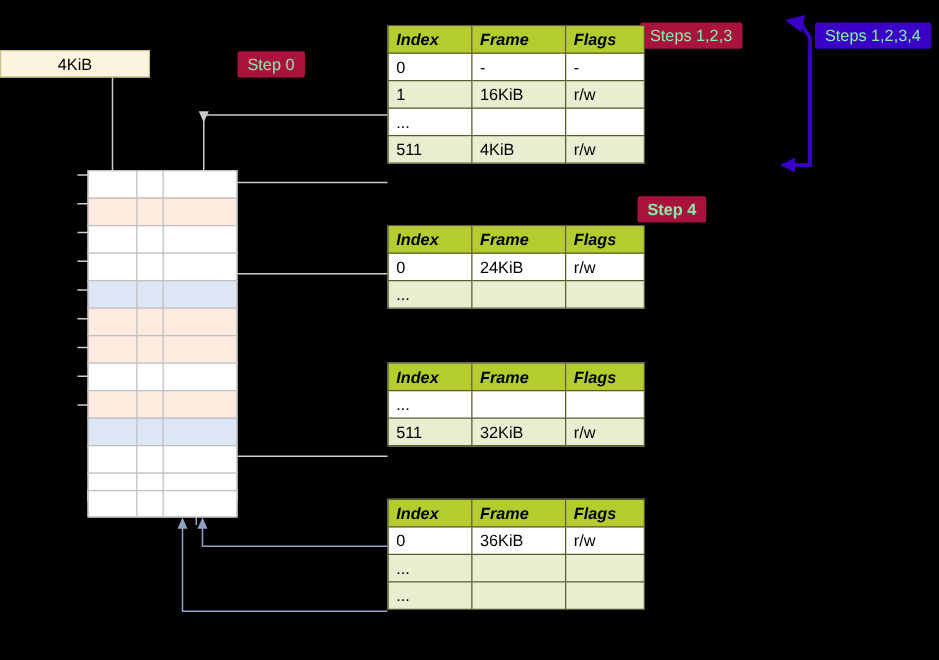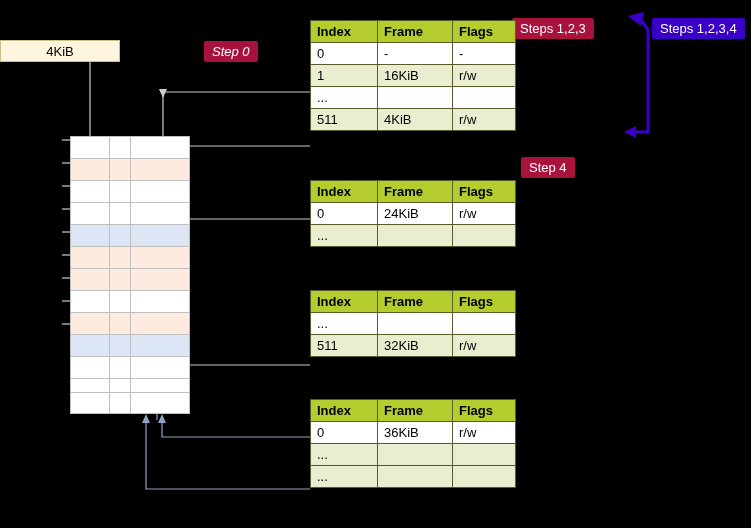--- a/index.html
+++ b/index.html
@@ -24,20 +24,21 @@
   }
   .pt th {
     background: #b5cc2e;
     color: #000000;
     font-weight: bold;
     text-align: left;
     padding: 3px 6px;
     border: 1px solid #5a5a2a;
     font-size: 13px;
     white-space: nowrap;
+    font-style: italic;
   }
   .pt td {
     padding: 3px 6px;
     border: 1px solid #5a5a2a;
     color: #000000;
     font-size: 13px;
     white-space: nowrap;
     background: #ffffff;
   }
   .pt tr.alt td {
@@ -92,30 +93,30 @@
     box-sizing: border-box;
     color: #000000;
     font-size: 13px;
     text-align: center;
     line-height: 21px;
   }
 
   
   .step-label {
     position: absolute;
-    color: #ffffff;
+    color: #86efac;
     font-size: 13px;
     padding: 3px 8px;
     border-radius: 2px;
     white-space: nowrap;
   }
-  .step0 { left: 204px; top: 41px; background: #a8123c; font-style: italic; }
+  .step0 { left: 190px; top: 41px; background: #a8123c; }
   .step123 { left: 512px; top: 18px; background: #a8123c; }
   .step1234 { left: 652px; top: 18px; background: #3a00c8; text-align: center; }
-  .step4 { left: 521px; top: 157px; background: #a8123c; }
+  .step4 { left: 510px; top: 157px; background: #a8123c; font-weight: bold; }
 
   svg.lines {
     position: absolute;
     left: 0;
     top: 0;
     width: 751px;
     height: 528px;
     pointer-events: none;
   }
 </style>

